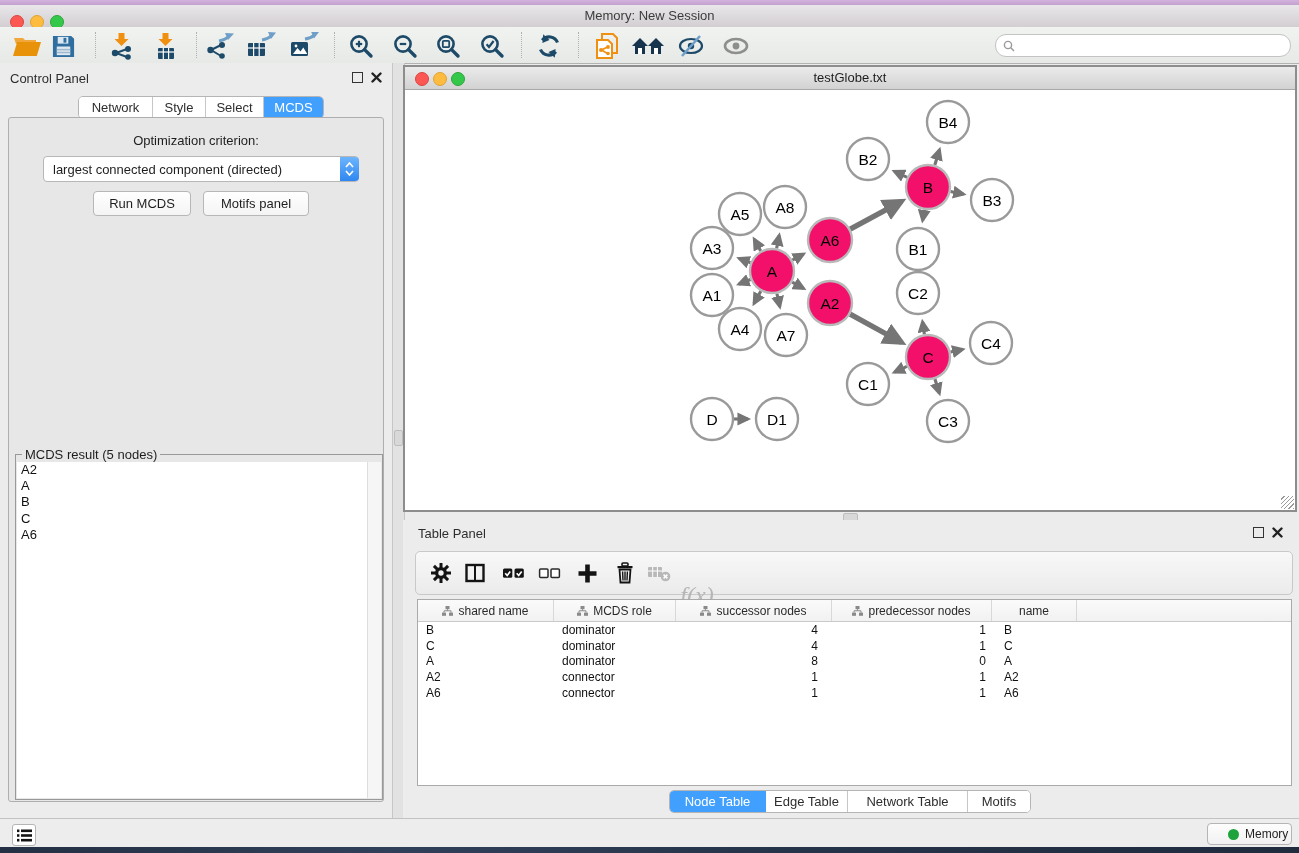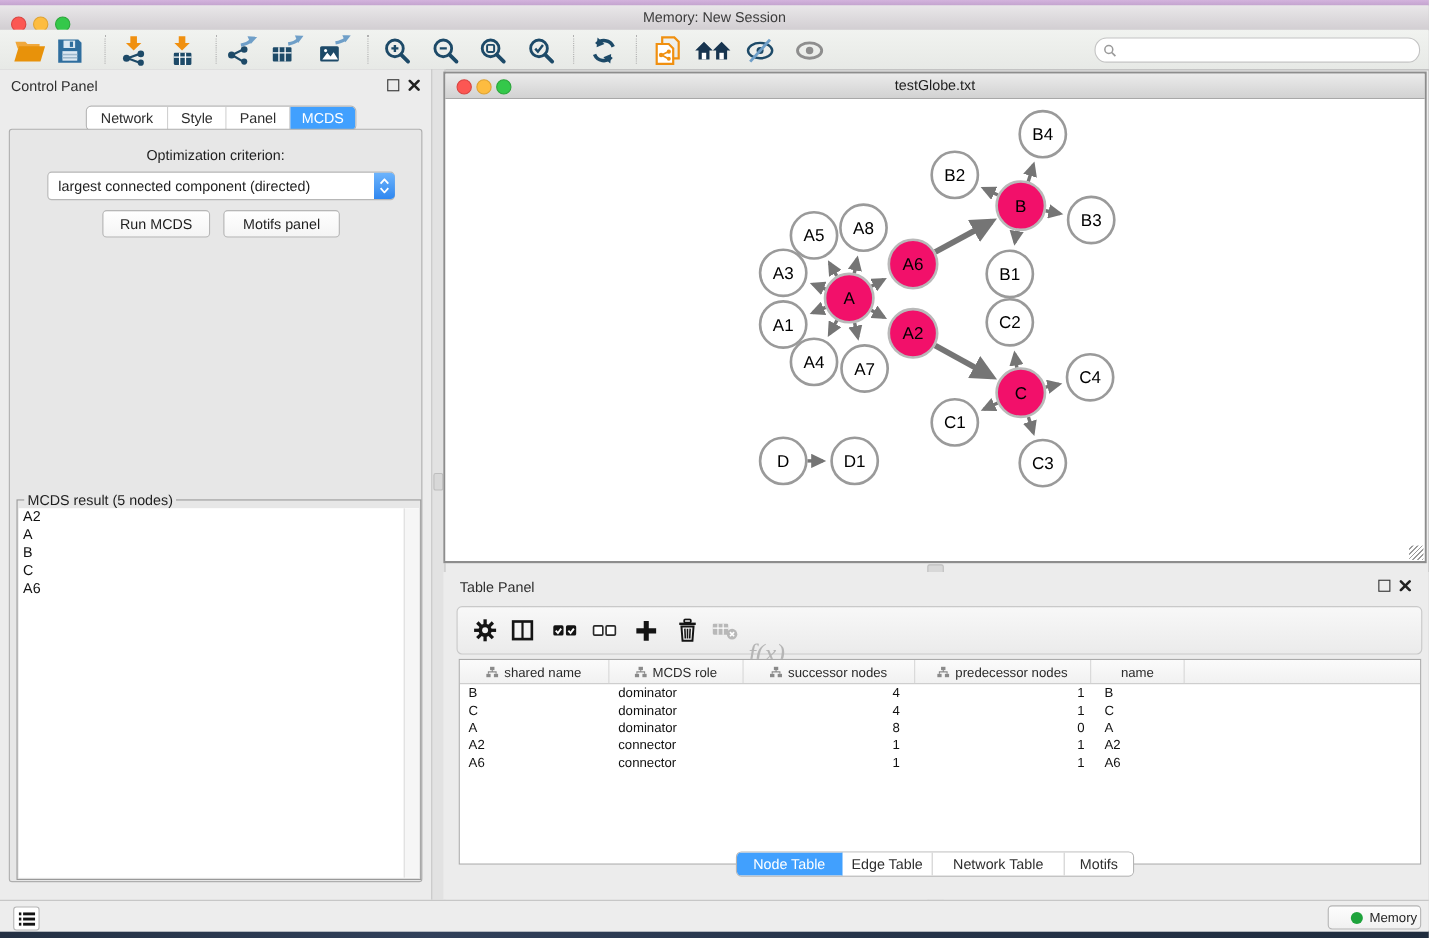--- a/index.html
+++ b/index.html
@@ -73,21 +73,21 @@
   .tp .win-btns{right:16px;top:7px;}
   .tp-toolbar{position:absolute;left:12px;top:31px;width:876px;height:42px;background:linear-gradient(#f8f8f8,#ebebeb);
               border:1px solid #c9c9c9;border-radius:5px;}
   .tp-ico{position:absolute;top:9px;width:26px;height:24px;display:flex;align-items:center;justify-content:center;}
   .fx{font-family:"Liberation Serif",serif;font-style:italic;font-size:24px;color:#b5b5b5;margin-top:44px;}
   .dtable{position:absolute;left:14px;top:79px;width:875px;height:187px;background:#fff;border:1px solid #aaa;box-sizing:border-box;overflow:hidden;}
   .thead{display:flex;height:21px;background:linear-gradient(#fbfbfb,#f1f1f1);border-bottom:1px solid #c9c9c9;}
   .th{display:flex;align-items:center;justify-content:center;gap:5px;font-size:12px;color:#2a2a2a;border-right:1px solid #d8d8d8;box-sizing:border-box;}
   .trow{display:flex;height:15.8px;align-items:center;}
   .td{font-size:12px;color:#111;box-sizing:border-box;white-space:nowrap;overflow:hidden;}
-  .tp-tabs{left:266px;top:254px;}
+  .tp-tabs{left:266px;top:270px;}
   
   .statusbar{position:absolute;left:0;top:818px;width:1299px;height:28px;background:#ededed;border-top:1px solid #c2c2c2;}
   .list-btn{position:absolute;left:12px;top:5px;width:22px;height:20px;background:#fff;border:1px solid #b5b5b5;border-radius:3px;
             display:flex;align-items:center;justify-content:center;}
   .memory-btn{position:absolute;right:7px;top:4px;width:85px;height:22px;background:linear-gradient(#fdfdfd,#f1f1f1);
               border:1px solid #b5b5b5;border-radius:4px;display:flex;align-items:center;gap:6px;padding-left:20px;box-sizing:border-box;}
   .memory-dot{width:11px;height:11px;border-radius:50%;background:#1ea33c;}
   .memory-btn span{font-size:12px;color:#1e1e1e;}
   svg{display:block;}
   text{font-family:"Liberation Sans",sans-serif;}
@@ -274,21 +274,21 @@
       <svg width="11" height="11" viewBox="0 0 11 11">
           <g stroke="#222" stroke-width="2.4" stroke-linecap="round">
             <line x1="1.5" y1="1.5" x2="9.5" y2="9.5"></line>
             <line x1="9.5" y1="1.5" x2="1.5" y2="9.5"></line>
           </g>
         </svg>
     </div>
     <div class="tabs-seg cp-tabs">
       <span class="seg cp-tab" style="width:73px">Network</span>
       <span class="seg cp-tab" style="width:52px">Style</span>
-      <span class="seg cp-tab" style="width:57px">Panel</span>
+      <span class="seg cp-tab" style="width:57px">Select</span>
       <span class="seg cp-tab active" style="width:59px">MCDS</span>
     </div>
     <div class="cp-content">
       <div class="opt-label">Optimization criterion:</div>
       <div class="dropdown">
         <span class="dd-text">largest connected component (directed)</span>
         <span class="dd-stepper">
           <svg width="9" height="6" viewBox="0 0 9 6">
               <path d="M1 5 L4.5 1 L8 5" fill="none" stroke="#fff" stroke-width="1.6"></path>
             </svg>

